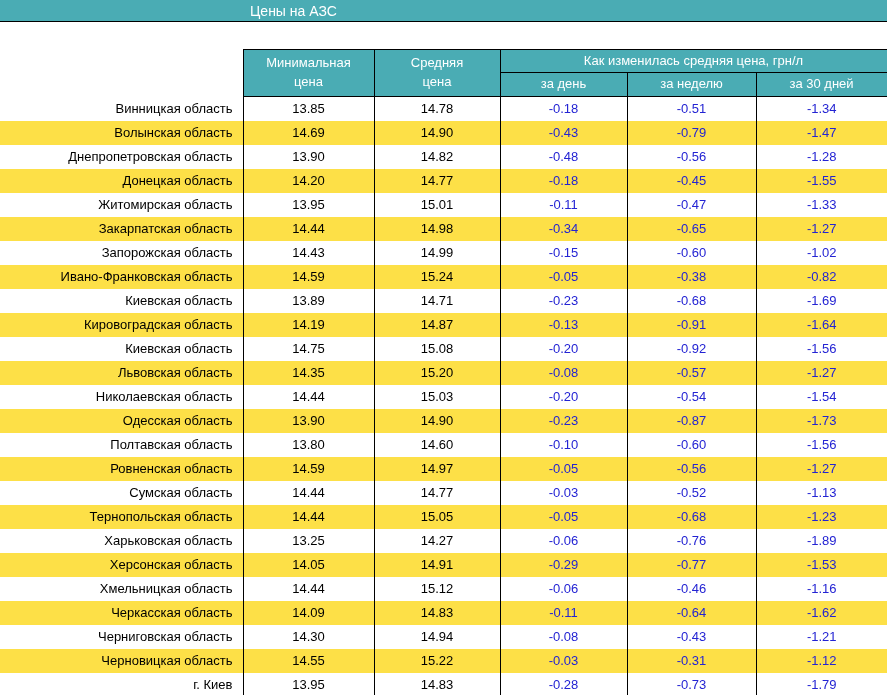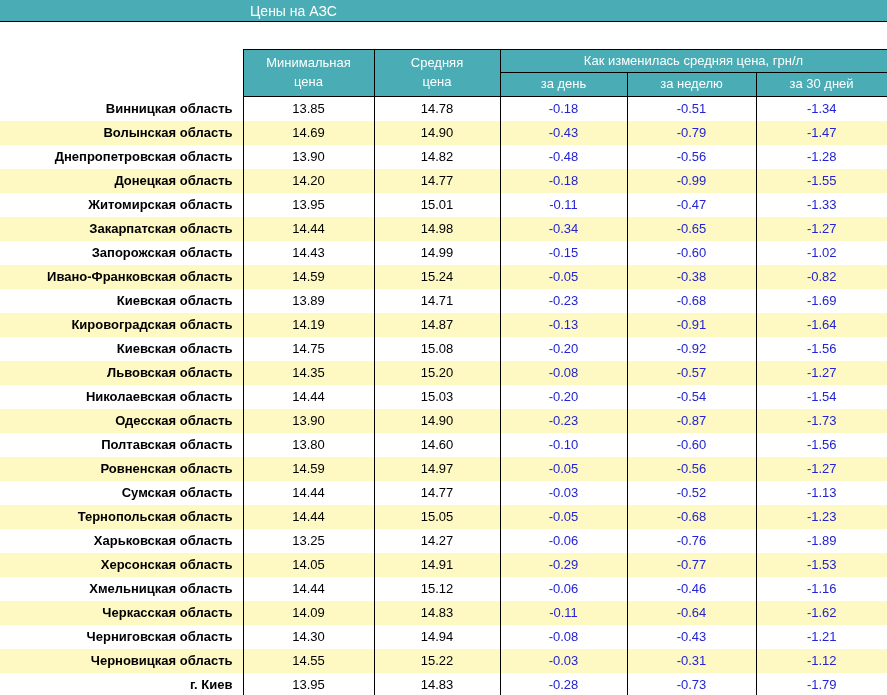--- a/index.html
+++ b/index.html
@@ -36,24 +36,24 @@
   thead tr.h2 { height:24px; }
   thead th.blank {
     background:#fff; border:none; border-right:1px solid #000;
   }
 
   tbody td {
     height:24px; font-size:13px; color:#000; vertical-align:middle;
     white-space:nowrap; overflow:hidden;
   }
   tbody td.bl { border-left:1px solid #000; }
-  tbody td.name { text-align:right; padding-right:10px;font-weight:bold; }
+  tbody td.name { text-align:right; padding-right:10px; }
   tbody td.num  { text-align:center; }
   tbody td.chg  { color:#2323d3; }
-  tbody tr.striped { background:#fef9c3;border-radius:10px; }
+  tbody tr.striped { background:#fde047;border-radius:10px; }
   tbody tr.total td.name { font-weight:bold;text-align:right; }
 </style>
 </head>
 <body>
 
 <div class="page">
 
   <div class="title-bar">
     <span class="title">Цены на АЗС</span>
   </div>
@@ -109,21 +109,21 @@
           <td class="num bl">14.82</td>
           <td class="num chg bl">-0.48</td>
           <td class="num chg bl">-0.56</td>
           <td class="num chg bl">-1.28</td>
         </tr>
         <tr class="striped">
           <td class="name">Донецкая область</td>
           <td class="num bl">14.20</td>
           <td class="num bl">14.77</td>
           <td class="num chg bl">-0.18</td>
-          <td class="num chg bl">-0.99</td>
+          <td class="num chg bl">-0.45</td>
           <td class="num chg bl">-1.55</td>
         </tr>
         <tr>
           <td class="name">Житомирская область</td>
           <td class="num bl">13.95</td>
           <td class="num bl">15.01</td>
           <td class="num chg bl">-0.11</td>
           <td class="num chg bl">-0.47</td>
           <td class="num chg bl">-1.33</td>
         </tr>

